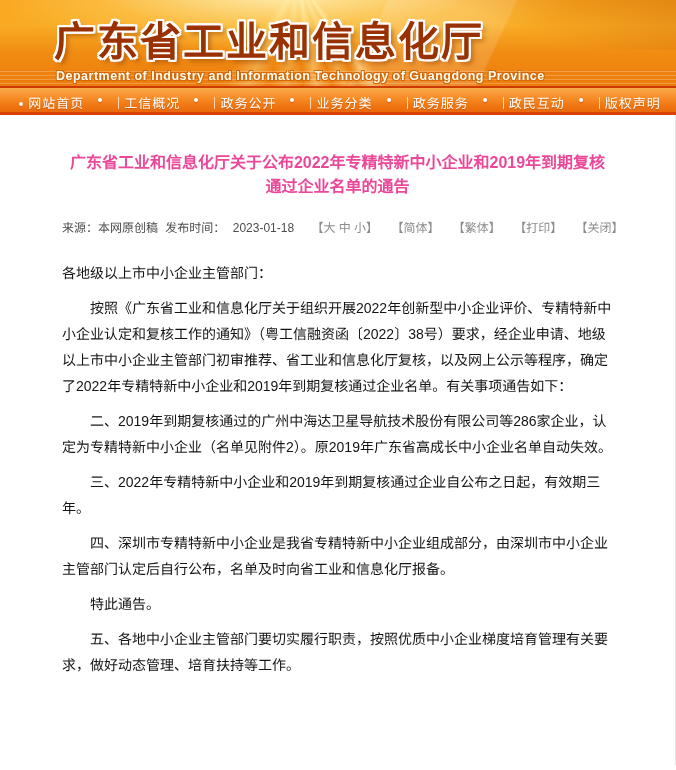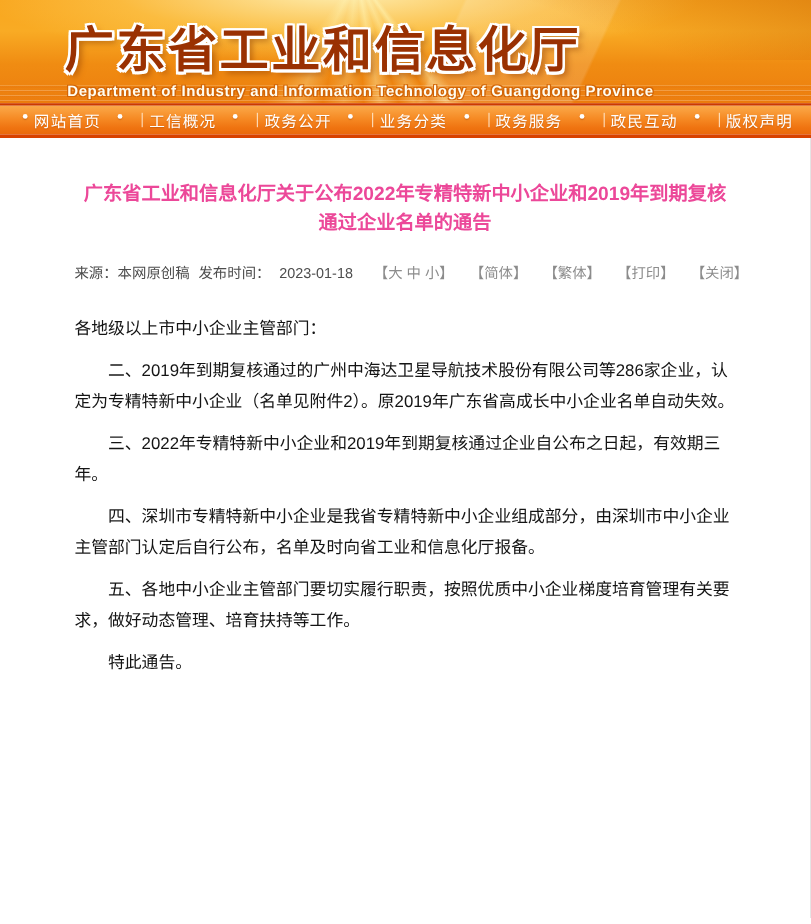--- a/index.html
+++ b/index.html
@@ -48,22 +48,22 @@
   }
   .site-subtitle {
     position:relative; z-index:2; margin:6px 0 0 56px;
     font-size:12.5px; font-weight:bold; letter-spacing:.5px;
     color:#fffdf0;
     text-shadow:1px 1px 0 #d26507, -1px -1px 0 #d26507, 1px -1px 0 #d26507, -1px 1px 0 #d26507;
   }
 
   
   .navbar {
-    height:27px; display:flex; align-items:center; justify-content:space-evenly;
-    padding:12px 10px;
+    height:27px; display:flex; align-items:flex-end; justify-content:space-evenly;
+    padding:0 10px;
     background:linear-gradient(180deg, #fbaa4a 0%, #f68a24 45%, #ef7310 78%, #ea6a0c 100%);
     border-bottom:3px solid #d84200;
   }
   .nav-group { display:flex; align-items:center; }
   .nav-item {
     color:#ffffff; font-size:13px; text-decoration:none; letter-spacing:1px;
     text-shadow:0 1px 1px rgba(150,60,0,.4); cursor:pointer; white-space:nowrap;
   }
   .nav-dot { width:4px; height:4px; border-radius:50%; background:#fff; margin:0 0 6px 14px; box-shadow:0 1px 1px rgba(150,60,0,.4); }
   .nav-pipe { width:1px; height:12px; background:rgba(255,232,205,.85); margin-left:16px; }
@@ -154,21 +154,22 @@
       <span class="m-part">2023-01-18</span>
       <a class="m-action">【大 中 小】</a>
       <a class="m-action">【简体】</a>
       <a class="m-action">【繁体】</a>
       <a class="m-action">【打印】</a>
       <a class="m-action">【关闭】</a>
     </div>
 
     <div class="body-text">
       <p class="no-indent">各地级以上市中小企业主管部门：</p>
+      <p>按照《广东省工业和信息化厅关于组织开展2022年创新型中小企业评价、专精特新中小企业认定和复核工作的通知》（粤工信融资函〔2022〕38号）要求，经企业申请、地级以上市中小企业主管部门初审推荐、省工业和信息化厅复核，以及网上公示等程序，确定了2022年专精特新中小企业和2019年到期复核通过企业名单。有关事项通告如下：</p>
       <p>二、2019年到期复核通过的广州中海达卫星导航技术股份有限公司等286家企业，认定为专精特新中小企业（名单见附件2）。原2019年广东省高成长中小企业名单自动失效。</p>
       <p>三、2022年专精特新中小企业和2019年到期复核通过企业自公布之日起，有效期三年。</p>
       <p>四、深圳市专精特新中小企业是我省专精特新中小企业组成部分，由深圳市中小企业主管部门认定后自行公布，名单及时向省工业和信息化厅报备。</p>
+      <p>特此通告。</p>
       <p>五、各地中小企业主管部门要切实履行职责，按照优质中小企业梯度培育管理有关要求，做好动态管理、培育扶持等工作。</p>
-      <p>特此通告。</p>
     </div>
 
   </main>
 </div>
 
 </body></html>

